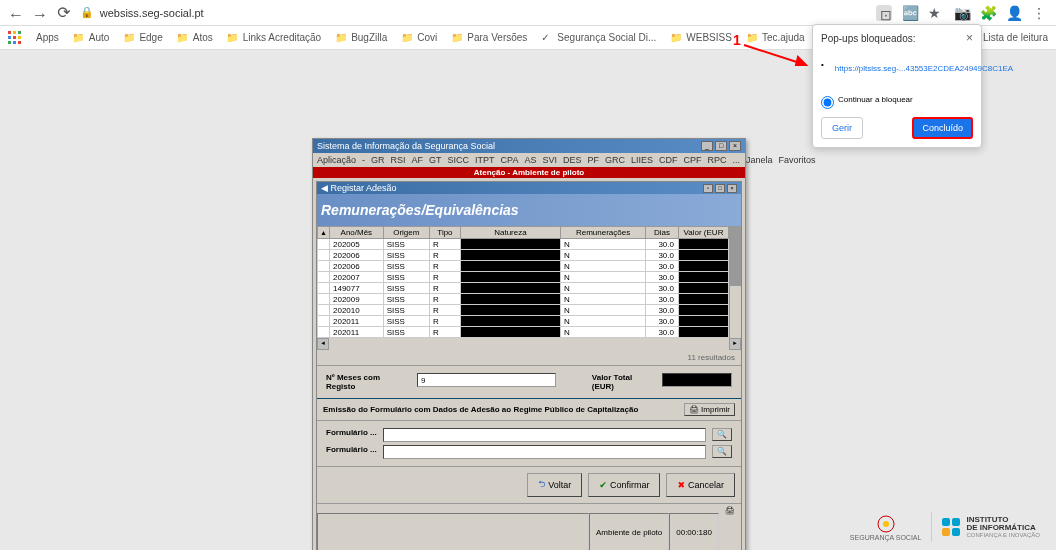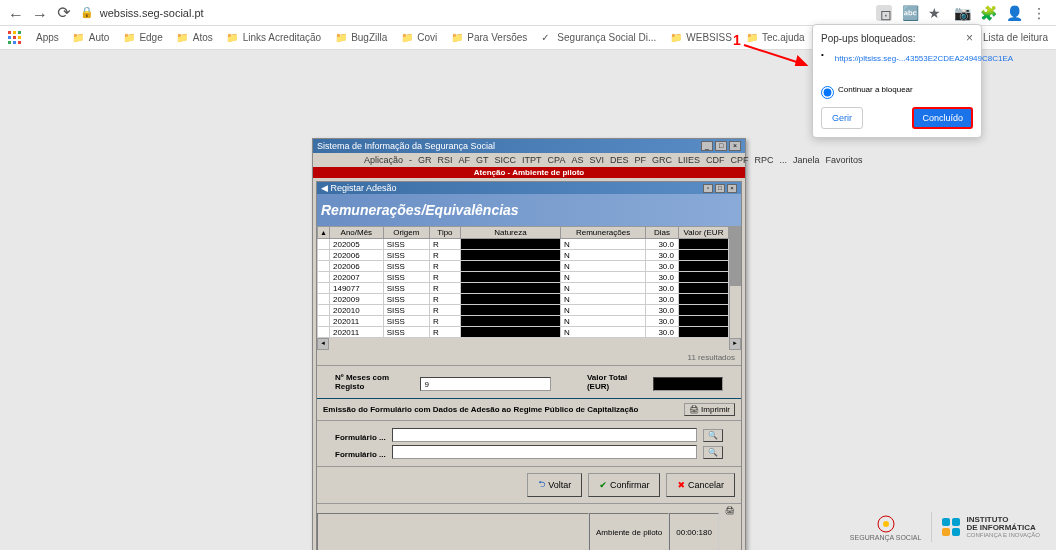--- a/index.html
+++ b/index.html
@@ -16,41 +16,41 @@
     .star-blue { color: #1a73e8; }
     
     .bookmarks-bar { background: #fff; height: 24px; display: flex; align-items: center; padding: 0 8px; gap: 14px; font-size: 10px; color: #555; border-bottom: 1px solid #ddd; }
     .bookmarks-bar .bm { display: flex; align-items: center; gap: 4px; cursor: pointer; }
     .bm-icon { width: 12px; height: 12px; display: inline-block; }
     .apps-grid { width: 14px; height: 14px; display: inline-block; }
     .bookmarks-right { margin-left: auto; display: flex; align-items: center; gap: 4px; border-left: 1px solid #ddd; padding-left: 8px; }
     
     
     .popup-panel { position: absolute; top: 24px; right: 74px; width: 170px; background: #fff; border: 1px solid #ccc; border-radius: 4px; box-shadow: 0 2px 8px rgba(0,0,0,0.2); padding: 8px; font-size: 9px; z-index: 100; }
-    .popup-title { font-size: 10px; color: #333; margin-bottom: 6px; }
+    .popup-title { font-size: 10px; color: #333; margin-bottom: 16px; }
     .popup-close { position: absolute; top: 6px; right: 8px; color: #666; cursor: pointer; font-size: 12px; }
     .popup-link { color: #1a73e8; font-size: 8px; margin: 4px 0 19px 8px; display: block; }
     .popup-radio { display: flex; align-items: flex-start; gap: 4px; margin: 3px 0; font-size: 8px; line-height: 1.3; }
     .popup-radio input { margin-top: 1px; }
     .popup-buttons { display: flex; justify-content: space-between; margin-top: 8px; gap: 6px; }
     .popup-btn { padding: 4px 10px; font-size: 9px; border-radius: 3px; cursor: pointer; }
     .btn-gerir { background: #fff; border: 1px solid #ccc; color: #1a73e8; }
     .btn-concluido { background: #1a73e8; color: #fff; border: 2px solid red; padding: 4px 8px; }
     
     
     .red-arrow { position: absolute; top: 35px; left: 734px; z-index: 99; }
     .red-arrow-line { stroke: red; stroke-width: 2; fill: red; }
     .red-1 { position: absolute; top: 32px; left: 733px; color: red; font-size: 14px; font-weight: bold; z-index: 99; }
     
     
     .app-window { position: absolute; top: 138px; left: 312px; width: 434px; background: #d4d0c8; border: 1px solid #888; box-shadow: 2px 2px 4px rgba(0,0,0,0.3); font-size: 9px; }
     .app-titlebar { background: linear-gradient(to right, #3b6ea5, #5a8dc5); color: #fff; padding: 2px 4px; display: flex; align-items: center; justify-content: space-between; font-size: 9px; }
     .app-titlebar-icons { display: flex; gap: 2px; }
     .app-titlebar-icons span { width: 12px; height: 10px; background: #c0c0c0; border: 1px solid #666; font-size: 7px; text-align: center; line-height: 8px; color: #000; cursor: pointer; }
-    .app-menubar { background: #d4d0c8; padding: 2px 4px; display: flex; gap: 6px; font-size: 9px; color: #333; margin-left: 47px; }
+    .app-menubar { background: #d4d0c8; padding: 2px 4px; display: flex; gap: 6px; font-size: 9px; color: #333; }
     .app-menubar span { cursor: pointer; }
     .app-menubar .right { margin-left: auto; display: flex; gap: 6px; }
     .app-banner { background: #b00; color: #fff; text-align: center; font-size: 8px; padding: 1px; font-weight: bold; }
     
     .sub-window { margin: 3px; border: 1px solid #888; }
     .sub-titlebar { background: linear-gradient(to right, #3b6ea5, #5a8dc5); color: #fff; padding: 1px 4px; display: flex; align-items: center; justify-content: space-between; font-size: 9px; }
     .sub-icons { display: flex; gap: 2px; }
     .sub-icons span { width: 10px; height: 9px; background: #c0c0c0; border: 1px solid #666; font-size: 6px; text-align: center; color: #000; cursor: pointer; }
     
     .section-header { background: linear-gradient(to right, #6a8fc5, #8aabd8); color: #fff; font-weight: bold; font-size: 14px; padding: 8px 4px; font-style: italic; }
@@ -64,21 +64,21 @@
     .scroll-area { position: relative; display: flex; }
     .scroll-content { flex: 1; }
     .vscroll { width: 12px; background: #d4d0c8; border-left: 1px solid #999; position: relative; }
     .vscroll-thumb { background: #999; height: 60px; position: absolute; top: 0; left: 0; right: 0; }
     .hscroll { height: 12px; background: #d4d0c8; display: flex; }
     .hscroll span { width: 12px; height: 12px; background: #c0c0c0; border: 1px solid #999; font-size: 7px; text-align: center; }
     
     .result-count { text-align: right; font-size: 8px; color: #666; padding: 3px 6px; }
     
     .form-panel { background: #d4d0c8; padding: 4px 6px; border-top: 1px solid #999; }
-    .form-row { display: flex; align-items: flex-end; gap: 6px; margin: 3px 12px; font-size: 8px; }
+    .form-row { display: flex; align-items: flex-start; gap: 6px; margin: 3px 3px; font-size: 8px; }
     .form-row label { font-weight: bold; }
     .form-input { background: #fff; border: 1px inset #999; height: 14px; padding: 0 3px; font-size: 8px; }
     .form-input.black { background: #000; }
     .form-btn-small { background: #d4d0c8; border: 1px outset #999; padding: 1px 4px; font-size: 8px; cursor: pointer; display: flex; align-items: center; gap: 2px; }
     
     .section-label { font-size: 8px; font-weight: bold; padding: 4px 6px; border-top: 1px solid #0c4a6e; }
     
     .action-buttons { display: flex; justify-content: flex-end; gap: 6px; padding: 6px; border-top: 1px solid #999; background: #d4d0c8; }
     .action-btn { background: #d4d0c8; border: 1px outset #999; padding: 3px 10px; font-size: 9px; cursor: pointer; display: flex; align-items: center; gap: 3px; }
     

